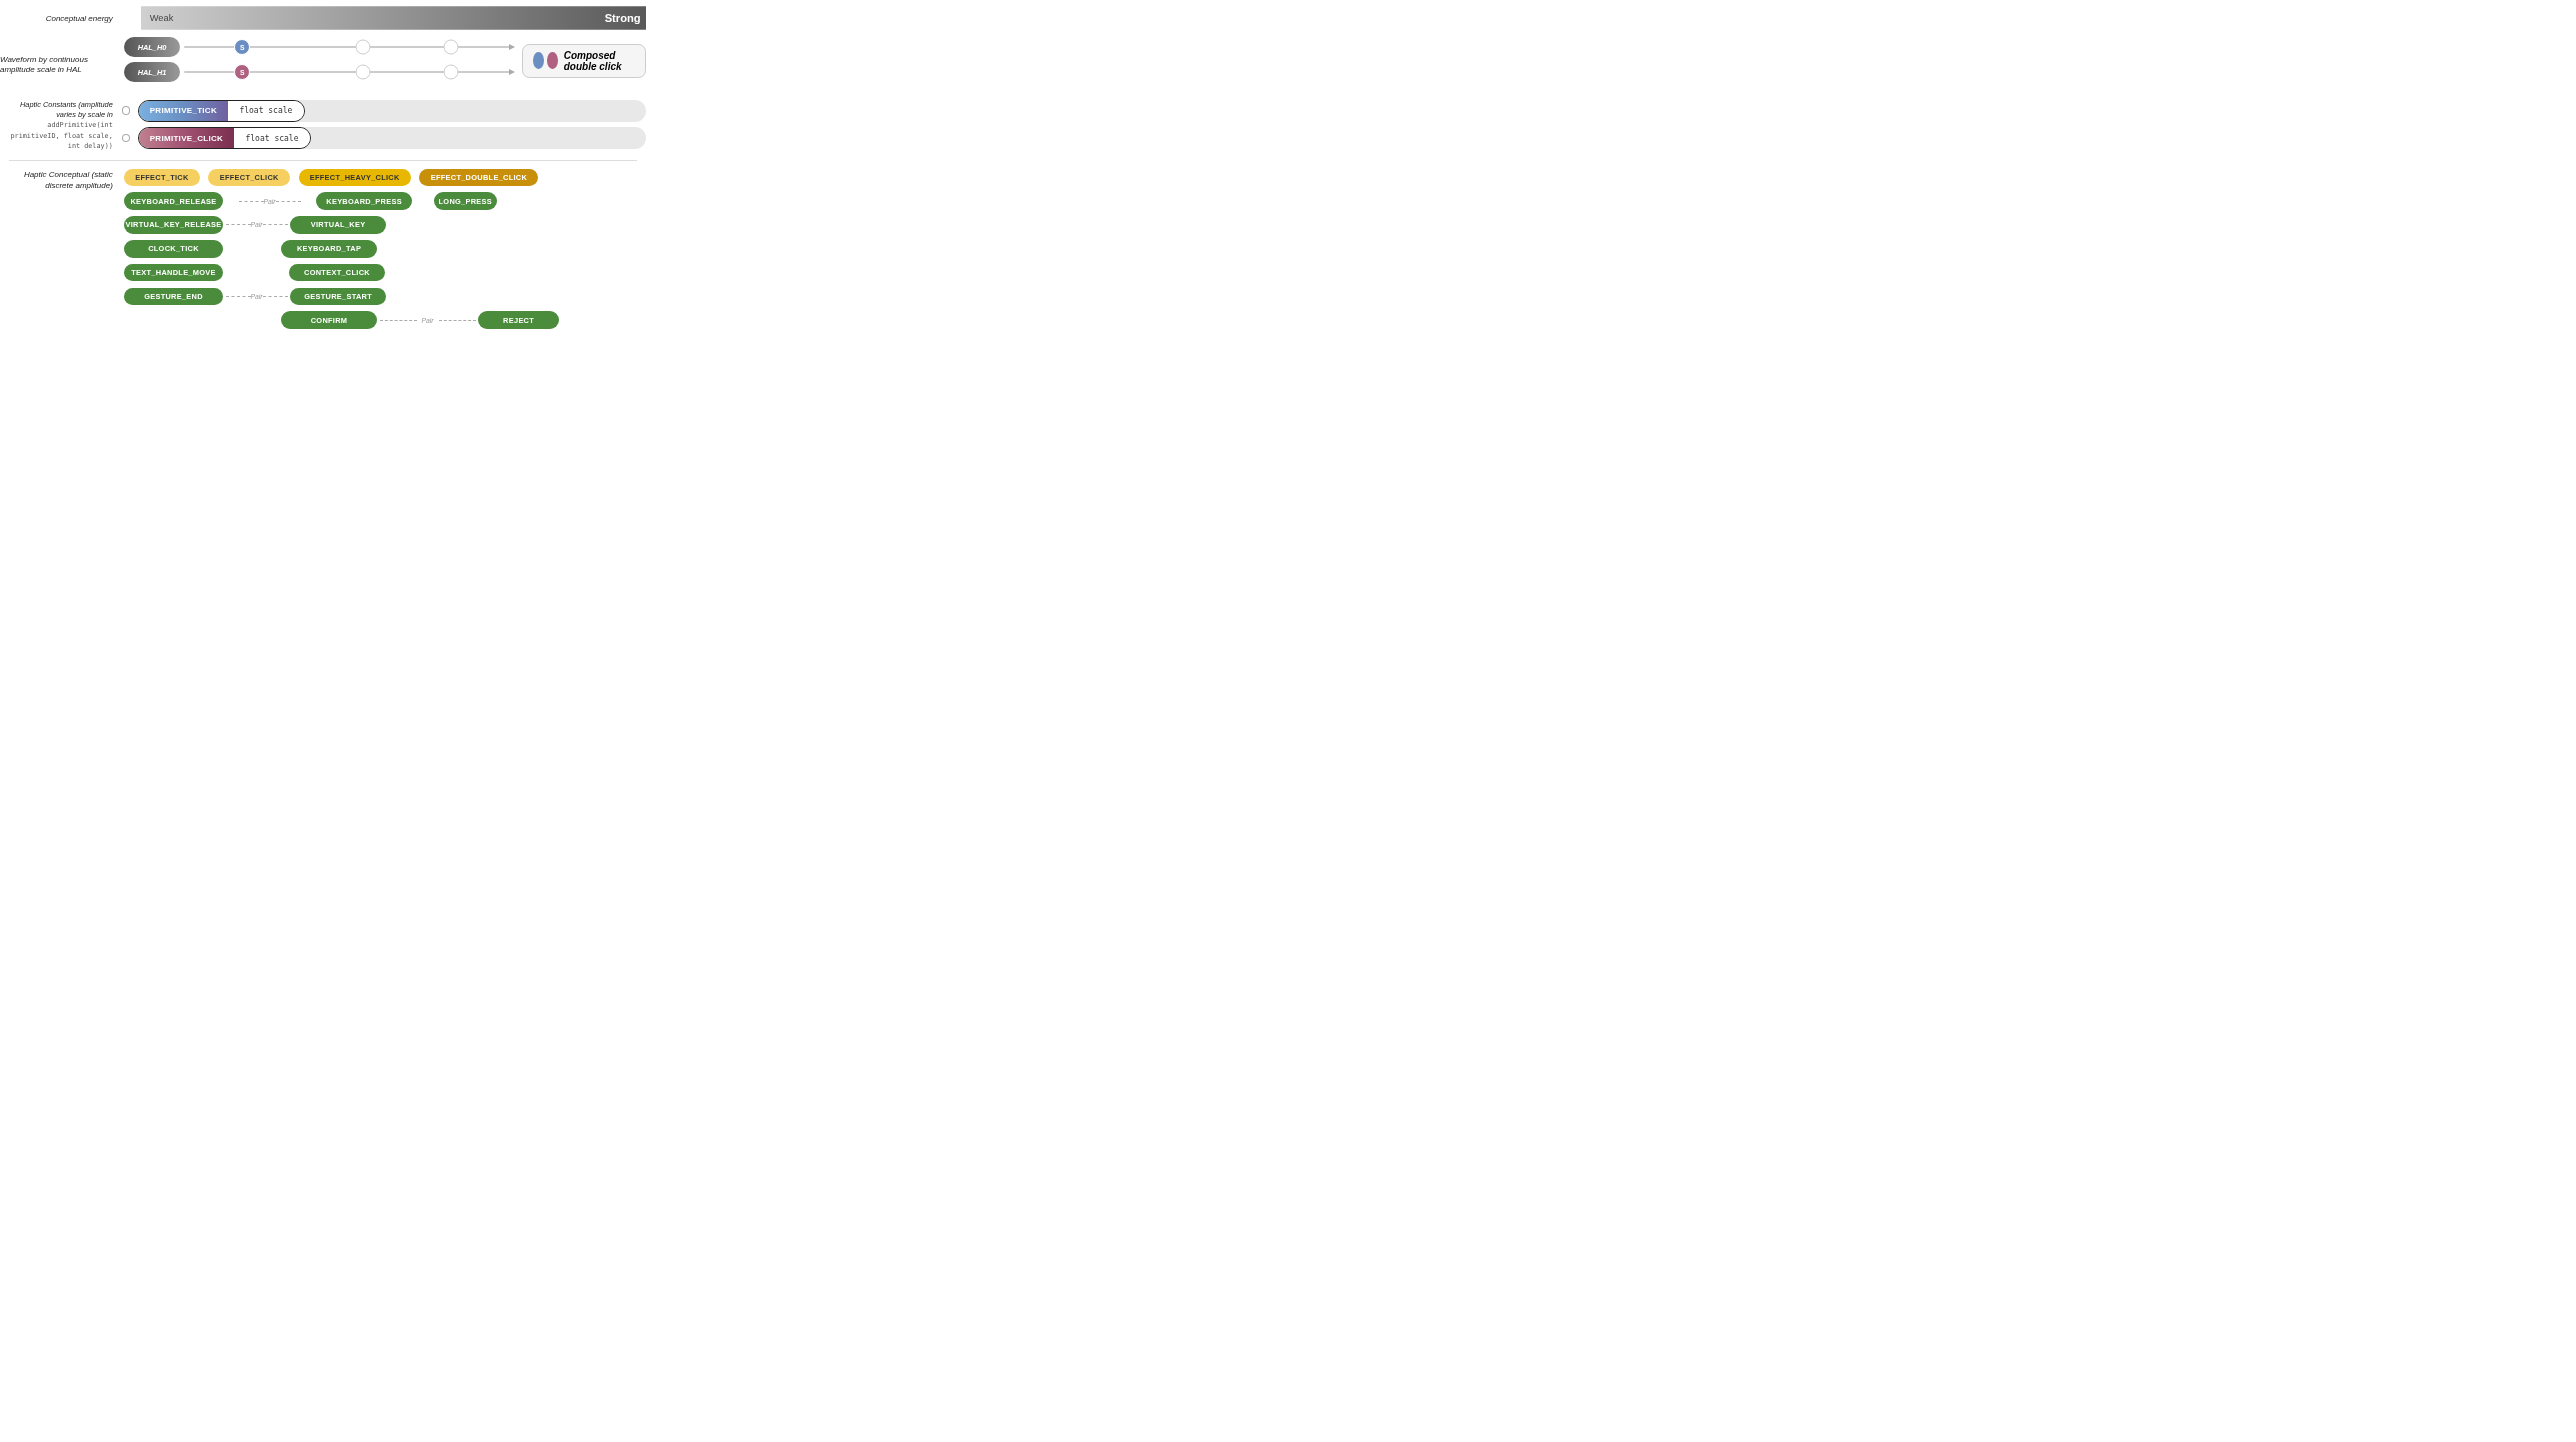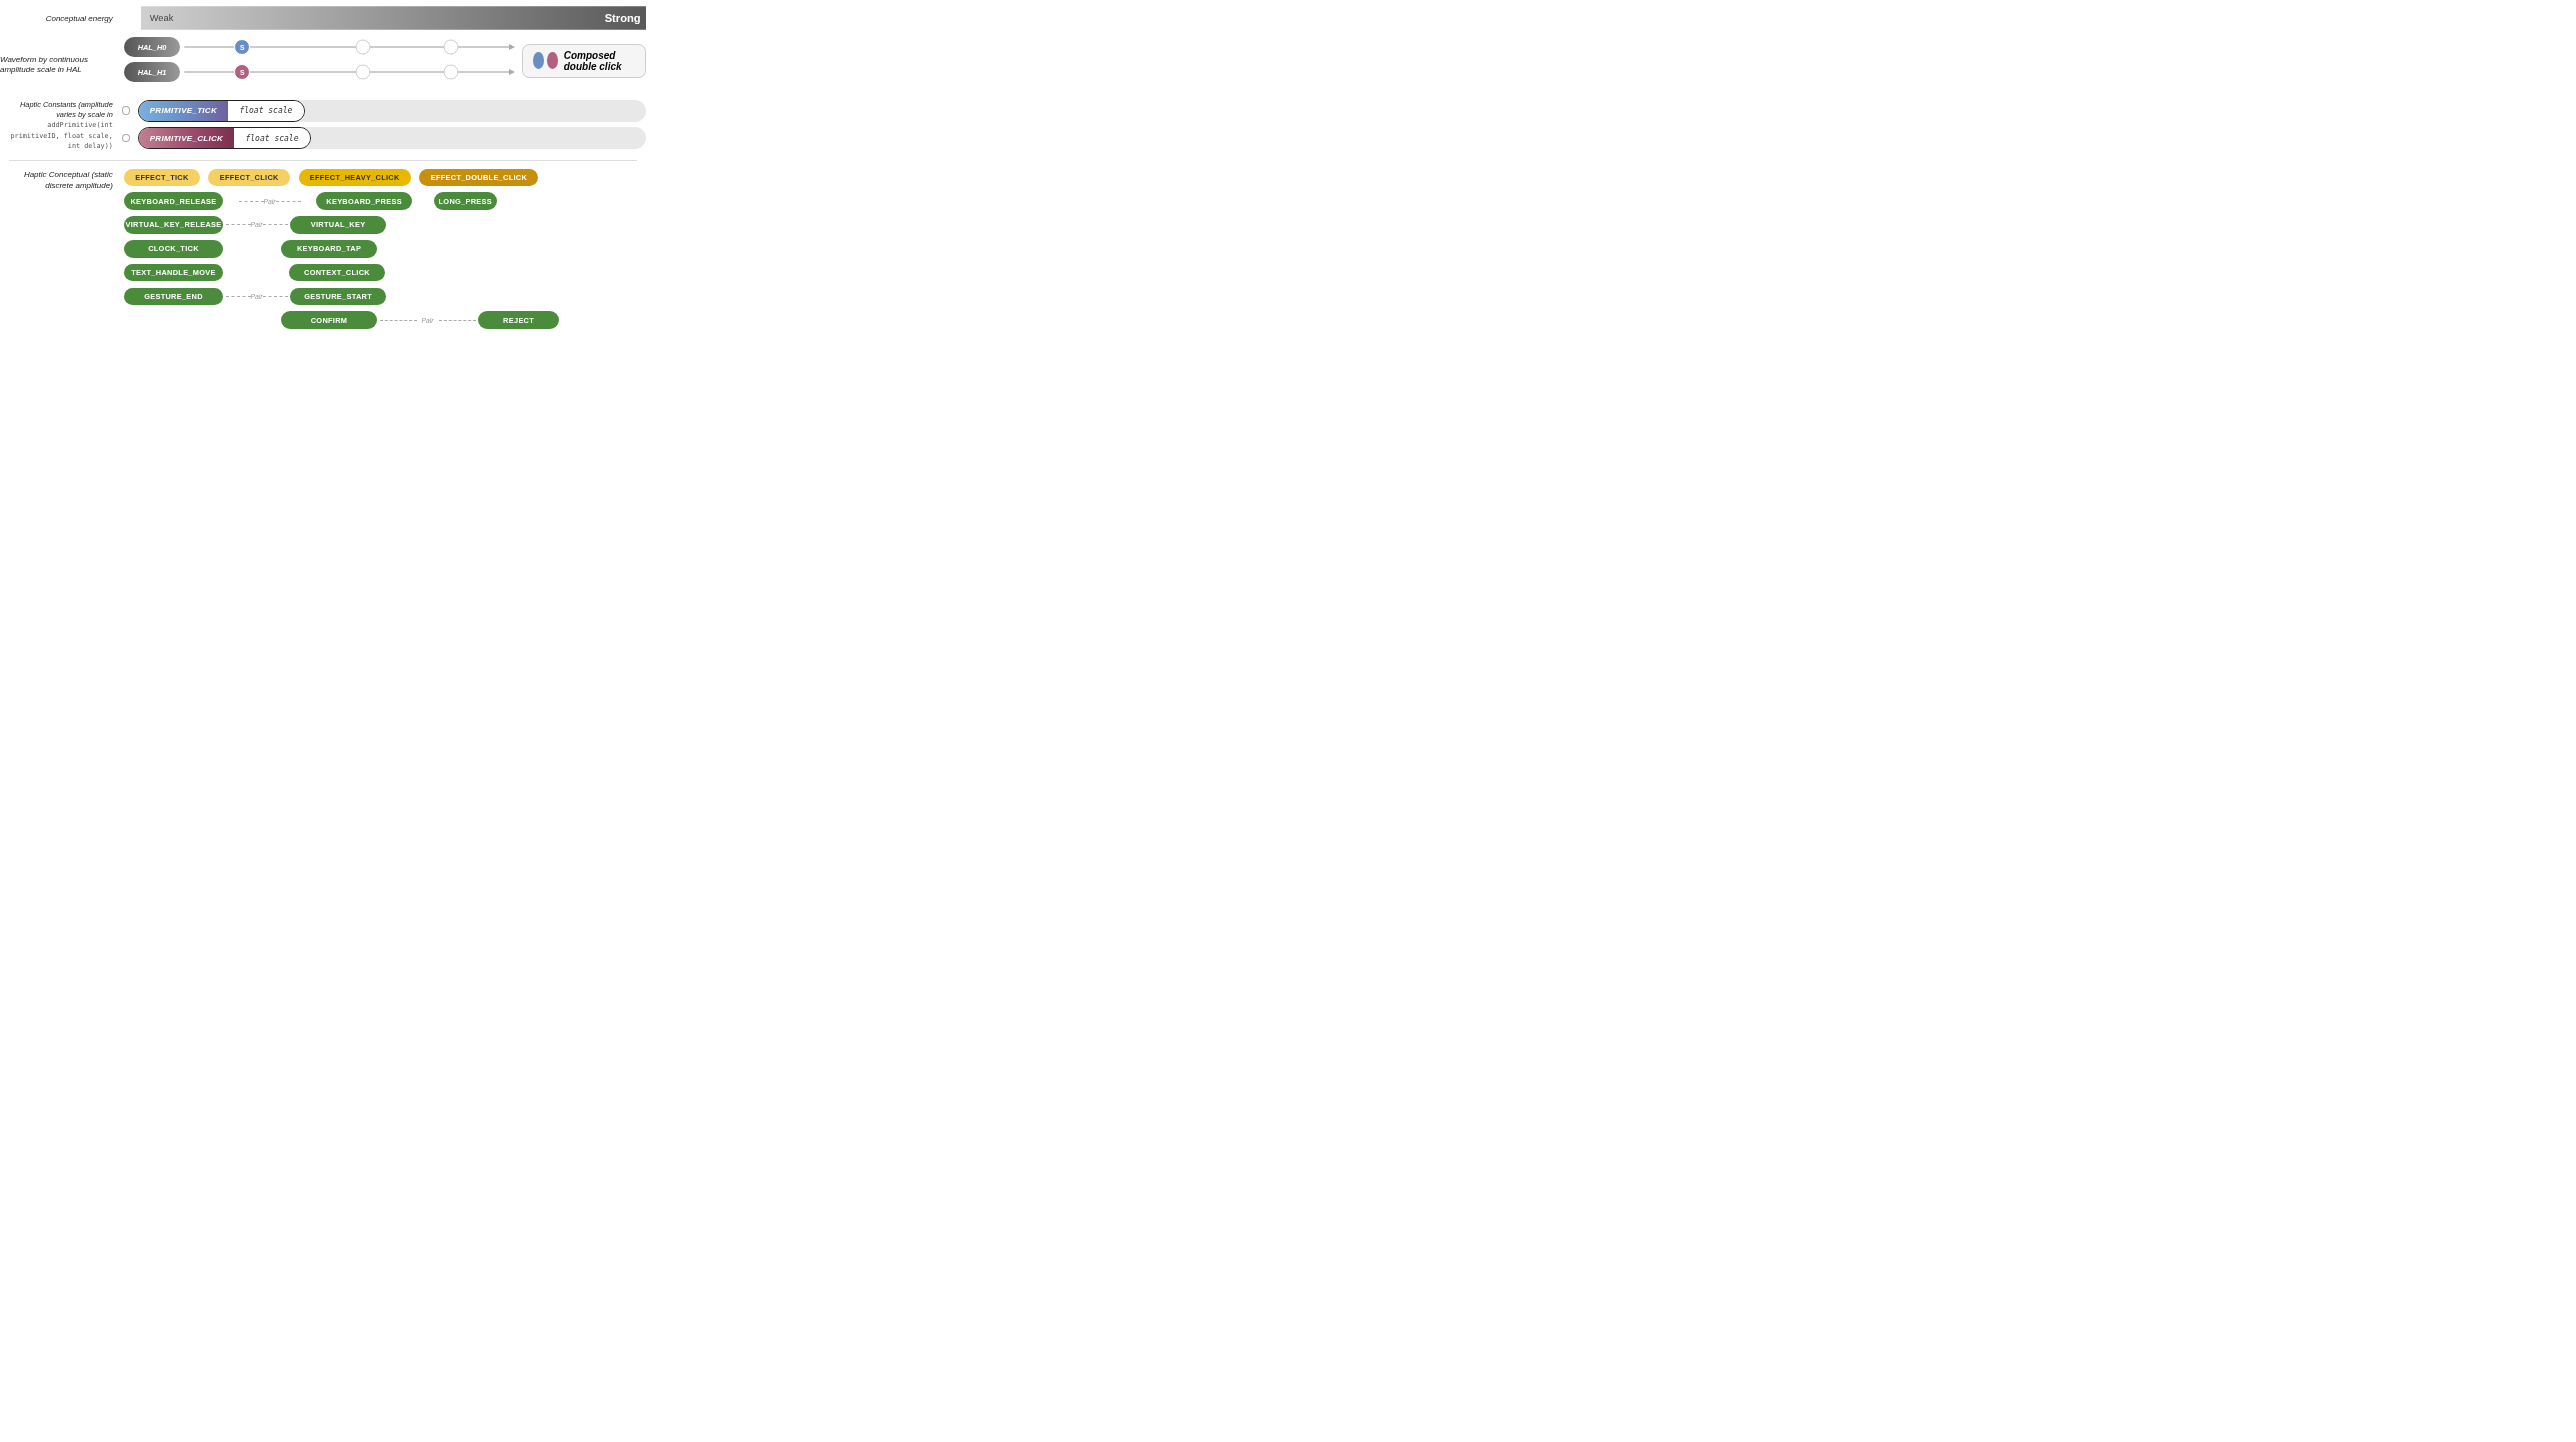--- a/index.html
+++ b/index.html
@@ -213,21 +213,20 @@
     }
     .haptic-combined-pill {
       display: flex;
       align-items: center;
       height: 22.3px;
       border-radius: 11.2px;
       overflow: hidden;
       position: absolute;
       left: 0;
       border: 1.6px solid #222;
-      font-style: italic;
     }
     .haptic-pill-left {
       padding: 0 11.2px;
       height: 100%;
       display: flex;
       align-items: center;
       color: #fff;
       font-size: 8px;
       font-weight: bold;
       letter-spacing: 0.3px;

